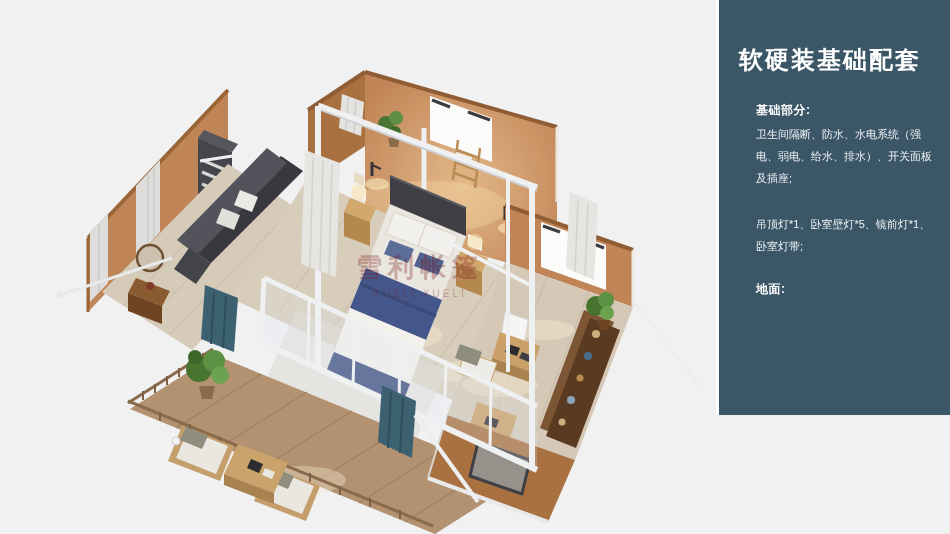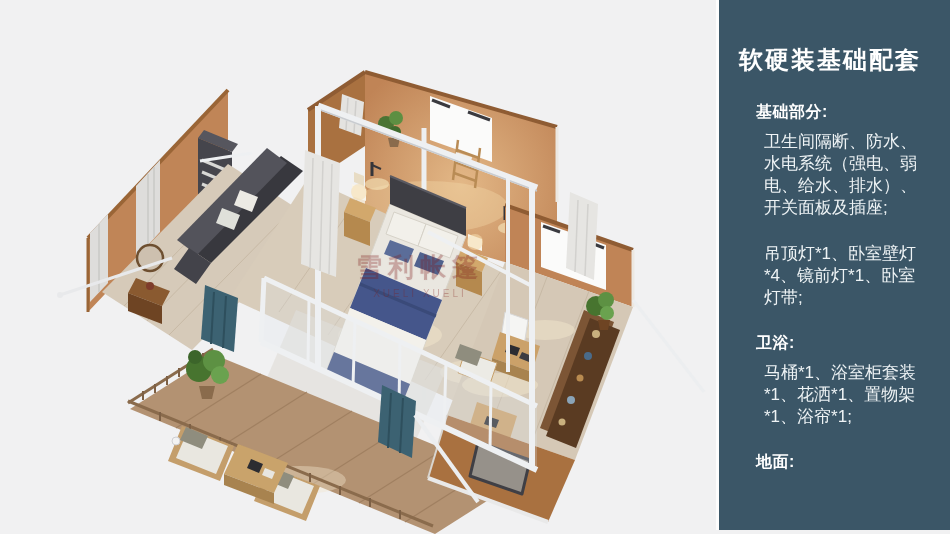--- a/index.html
+++ b/index.html
@@ -5,27 +5,27 @@
   html,body{margin:0;padding:0;background:#e8e8e9;}
   .stage{position:relative;width:950px;height:534px;background:#f1f1f2;overflow:hidden;
          font-family:"Liberation Sans","DejaVu Sans",sans-serif;}
   .render{position:absolute;left:0;top:0;}
   
   .watermark{position:absolute;left:328px;top:250px;width:184px;text-align:center;
              color:#7f1d1d;opacity:.32;pointer-events:none;}
   .wm-cn{font-size:26px;font-weight:bold;letter-spacing:6px;text-shadow:0 0 2px rgba(120,110,95,.4);}
   .wm-en{font-size:10px;letter-spacing:3px;margin-top:3px;}
   
-  .sidebar{position:absolute;top:0;right:0;width:234px;height:530px;box-sizing:border-box;
+  .sidebar{position:absolute;top:0;right:0;width:234px;height:415px;box-sizing:border-box;
            background:#3b5667;border-left:3px solid #fdfdfd;padding:44px 12px 0 20px;color:#ffffff;}
   .sb-title{margin:0 0 26px;font-size:24px;font-weight:bold;letter-spacing:2px;white-space:nowrap;}
   .sb-sections{padding-left:17px;}
   .sb-sec{margin-bottom:24px;}
-  .sb-sec h2{margin:16px 0 4px;font-size:16px;font-weight:bold;letter-spacing:.5px;}
-  .sb-sec p{margin:8px;font-size:17px;line-height:22px;color:#eef3f5;}
+  .sb-sec h2{margin:16px 0 4px;font-size:12px;font-weight:bold;letter-spacing:.5px;}
+  .sb-sec p{margin:0;font-size:11px;line-height:22px;color:#eef3f5;}
 </style>
 </head>
 <body>
 
 <div class="stage">
 
   <svg class="render" width="716" height="534" viewBox="0 0 716 534">
     <defs>
       <radialGradient id="wallGlow" cx="50%" cy="55%" r="65%">
         <stop offset="0%" stop-color="#e3b887"></stop>
@@ -330,25 +330,21 @@
   </div>
 
   <aside class="sidebar">
     <h1 class="sb-title">软硬装基础配套</h1>
     <div class="sb-sections">
       <section class="sb-sec">
         <h2>基础部分:</h2>
         <p>卫生间隔断、防水、水电系统（强电、弱电、给水、排水）、开关面板及插座;</p>
       </section>
       <section class="sb-sec">
-        <p>吊顶灯*1、卧室壁灯*4、镜前灯*1、卧室灯带;</p>
-      </section>
-      <section class="sb-sec">
-        <h2>卫浴:</h2>
-        <p>马桶*1、浴室柜套装*1、花洒*1、置物架*1、浴帘*1;</p>
+        <p>吊顶灯*1、卧室壁灯*5、镜前灯*1、卧室灯带;</p>
       </section>
       <section class="sb-sec">
         <h2>地面:</h2>
 
       </section>
     </div>
   </aside>
 </div>
 
 </body></html>

